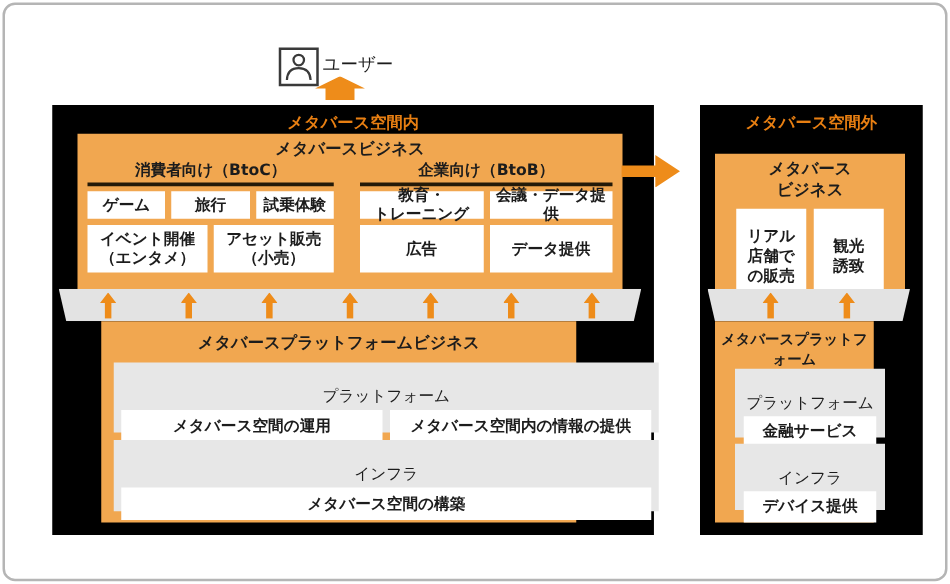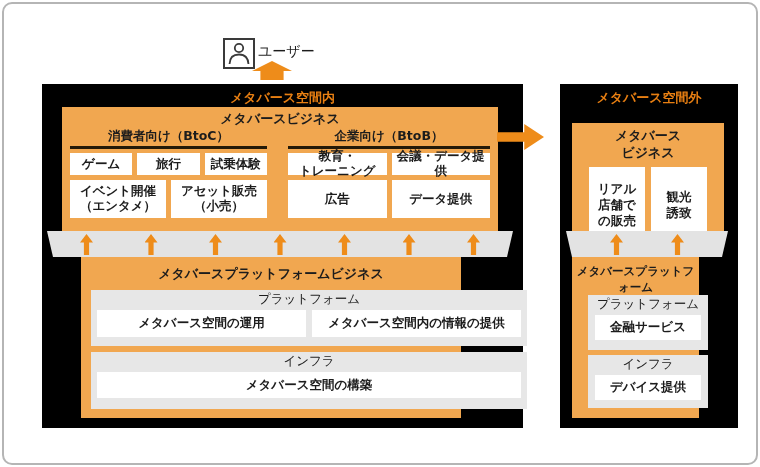--- a/index.html
+++ b/index.html
@@ -59,21 +59,21 @@
   .band-l{left:3px;top:145px;width:466px;height:26px;padding:0 33px;box-sizing:border-box;}
   .band-r{left:4px;top:145px;width:162px;height:26px;padding:0 44px;box-sizing:border-box;}
   .mini-arrow{
     width:13px;height:21px;margin-top:3px;background:#ee8c1a;
     clip-path:polygon(50% 0,100% 40%,70% 40%,70% 100%,30% 100%,30% 40%,0 40%);
   }
   
   .plat-panel-l{left:8px;top:171px;width:380px;height:161px;margin-left:29px;}
   .plat-panel-l .panel-title{margin-top:8px;}
   .sub-box{position:absolute;background:#e7e7e7;}
-  .sub-title{text-align:center;font-size:12.5px;font-weight:normal;padding-top:1px;}
+  .sub-title{text-align:center;font-size:12.5px;font-weight:normal;padding-top:19px;}
   .sub-cells{display:flex;gap:6px;padding:2px 6px 0;}
   .sub-cell{
     flex:1 1 0;background:#fff;display:flex;align-items:center;justify-content:center;
     font-weight:bold;font-size:12.5px;text-align:center;
   }
   .sub-plat-l{left:10px;top:33px;width:436px;height:56px;}
   .sub-infra-l{left:10px;top:95px;width:436px;height:57px;}
   .h27{height:27px;} .h26{height:26px;} .h25{height:25px;}
   
   .biz-panel-r{left:10px;top:21px;width:152px;height:125px;margin-top:16px;}

